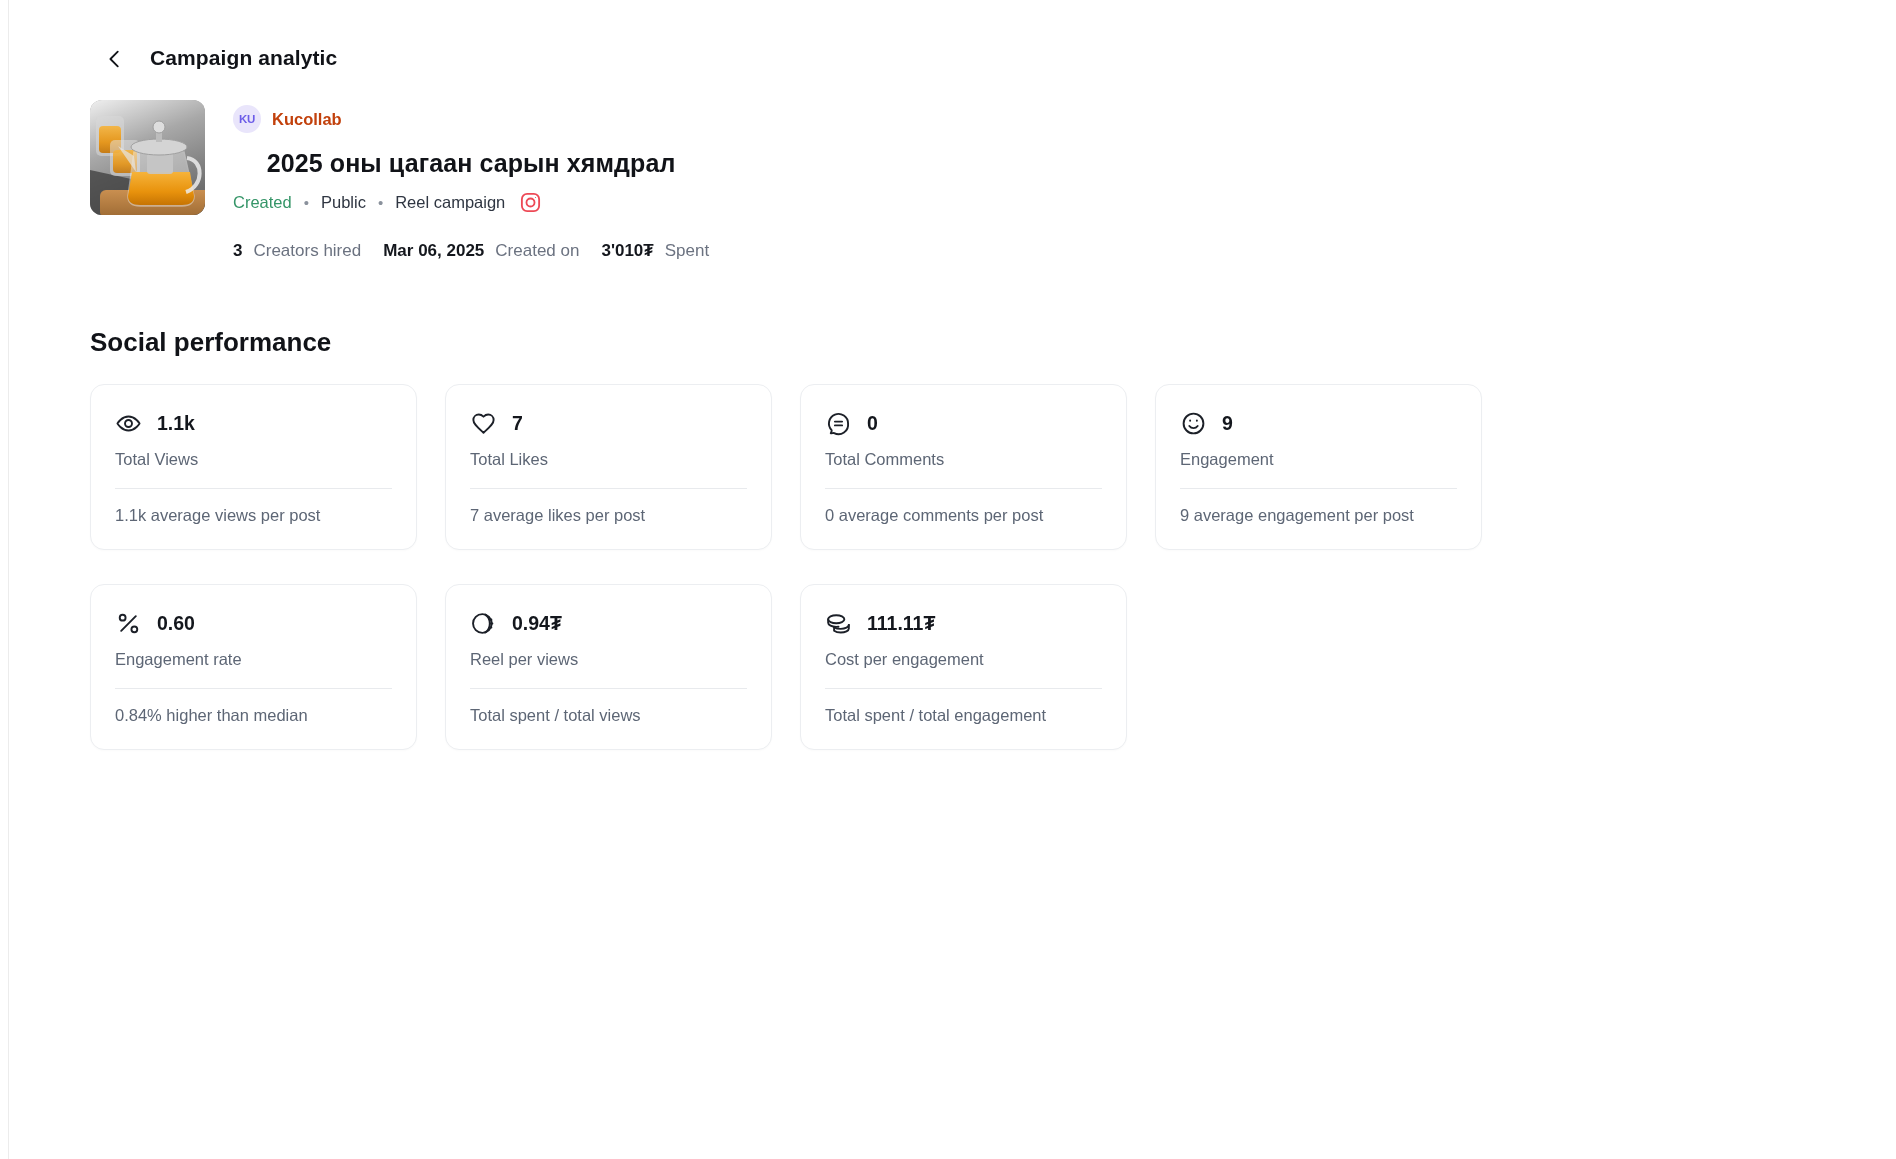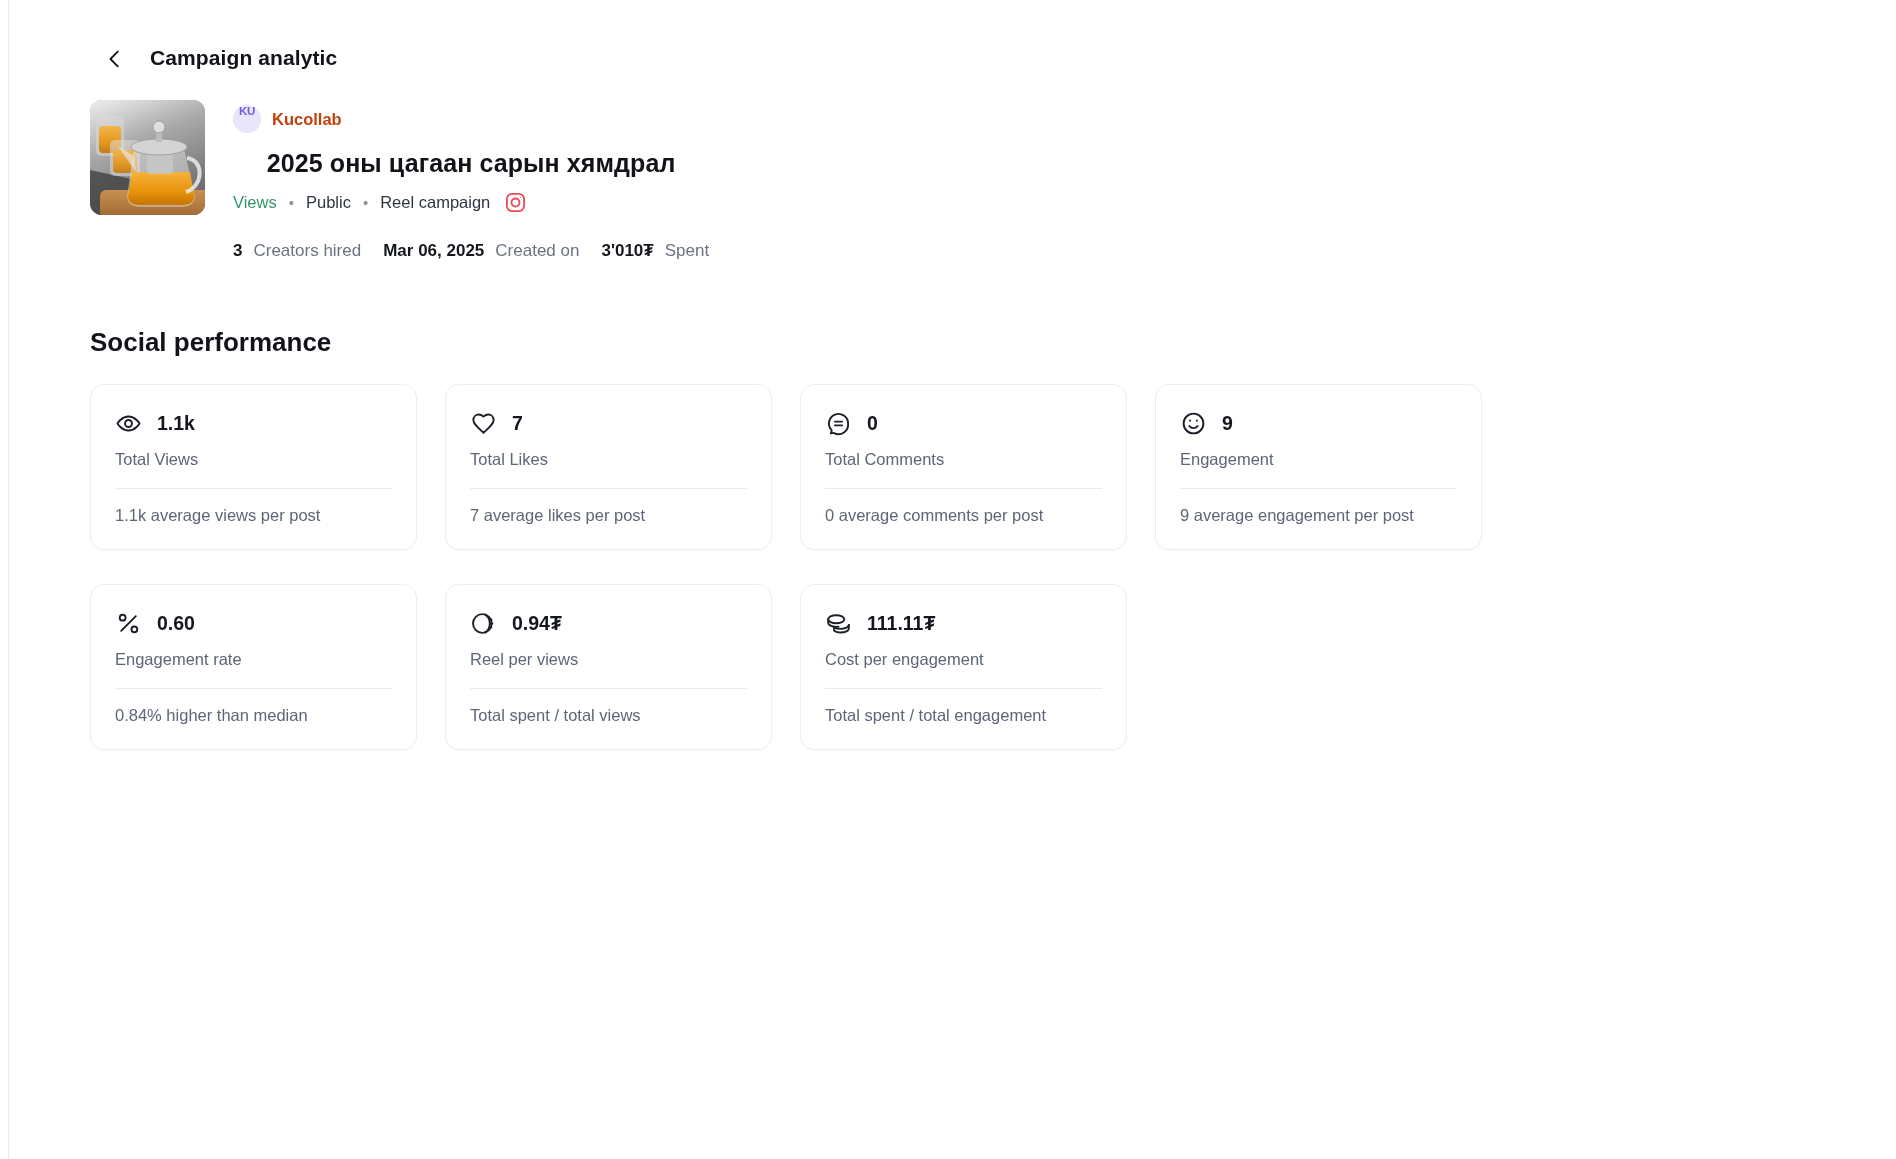--- a/index.html
+++ b/index.html
@@ -24,21 +24,21 @@
   .campaign-header { display:flex; margin-top:28px; }
   .thumb {
     width:115px; height:115px; border-radius:12px; overflow:hidden; flex:0 0 115px;
     background:#9a9a9a;
   }
   .thumb svg { display:block; }
   .info { margin-left:28px; padding-top:5px; }
   .brand-row { display:flex; align-items:center; gap:11px; }
   .avatar {
     width:28px; height:28px; border-radius:50%; background:#e9e5fb;
-    display:flex; align-items:flex-start; justify-content:center;
+    display:flex; align-items:center; justify-content:center;
     color:#6c5ce8; font-size:11.5px; font-weight:800; letter-spacing:-0.3px;
   }
   .brand-name { font-size:16.5px; font-weight:600; color:#c2410c; }
   .campaign-title { font-size:25px; font-weight:700; color:#111318; margin-top:16px; letter-spacing:.1px;text-align:center; }
   .meta-row { display:flex; align-items:center; gap:12px; margin-top:13px; font-size:16.5px; color:#2f3642; }
   .status { color:#359568; }
   .dot { color:#8a919c; font-size:15px; }
   .ig { display:flex; align-items:center; margin-left:2px; }
   .stats-row { display:flex; align-items:baseline; gap:22px; margin-top:27px; font-size:17px; }
   .stat { display:inline-flex; align-items:baseline; gap:11px; }
@@ -126,21 +126,21 @@
     </div>
     <div class="info">
       <div class="brand-row">
         <span class="avatar">
           <span>KU</span>
         </span>
         <span class="brand-name">Kucollab</span>
       </div>
       <h2 class="campaign-title">2025 оны цагаан сарын хямдрал</h2>
       <div class="meta-row">
-        <span class="status">Views</span>
+        <span class="status">Created</span>
         <span class="dot">•</span>
         <span>Public</span>
         <span class="dot">•</span>
         <span>Reel campaign</span>
         <span class="ig">
           <svg width="23" height="23" viewBox="0 0 24 24" fill="none" stroke="#ed4956" stroke-width="1.9" stroke-linecap="round" stroke-linejoin="round">
             <rect x="3" y="3" width="18" height="18" rx="5.5"></rect>
             <circle cx="12" cy="12" r="4.2"></circle>
             <circle cx="17.2" cy="6.8" r="0.6" fill="#ed4956" stroke="none"></circle>
           </svg>

